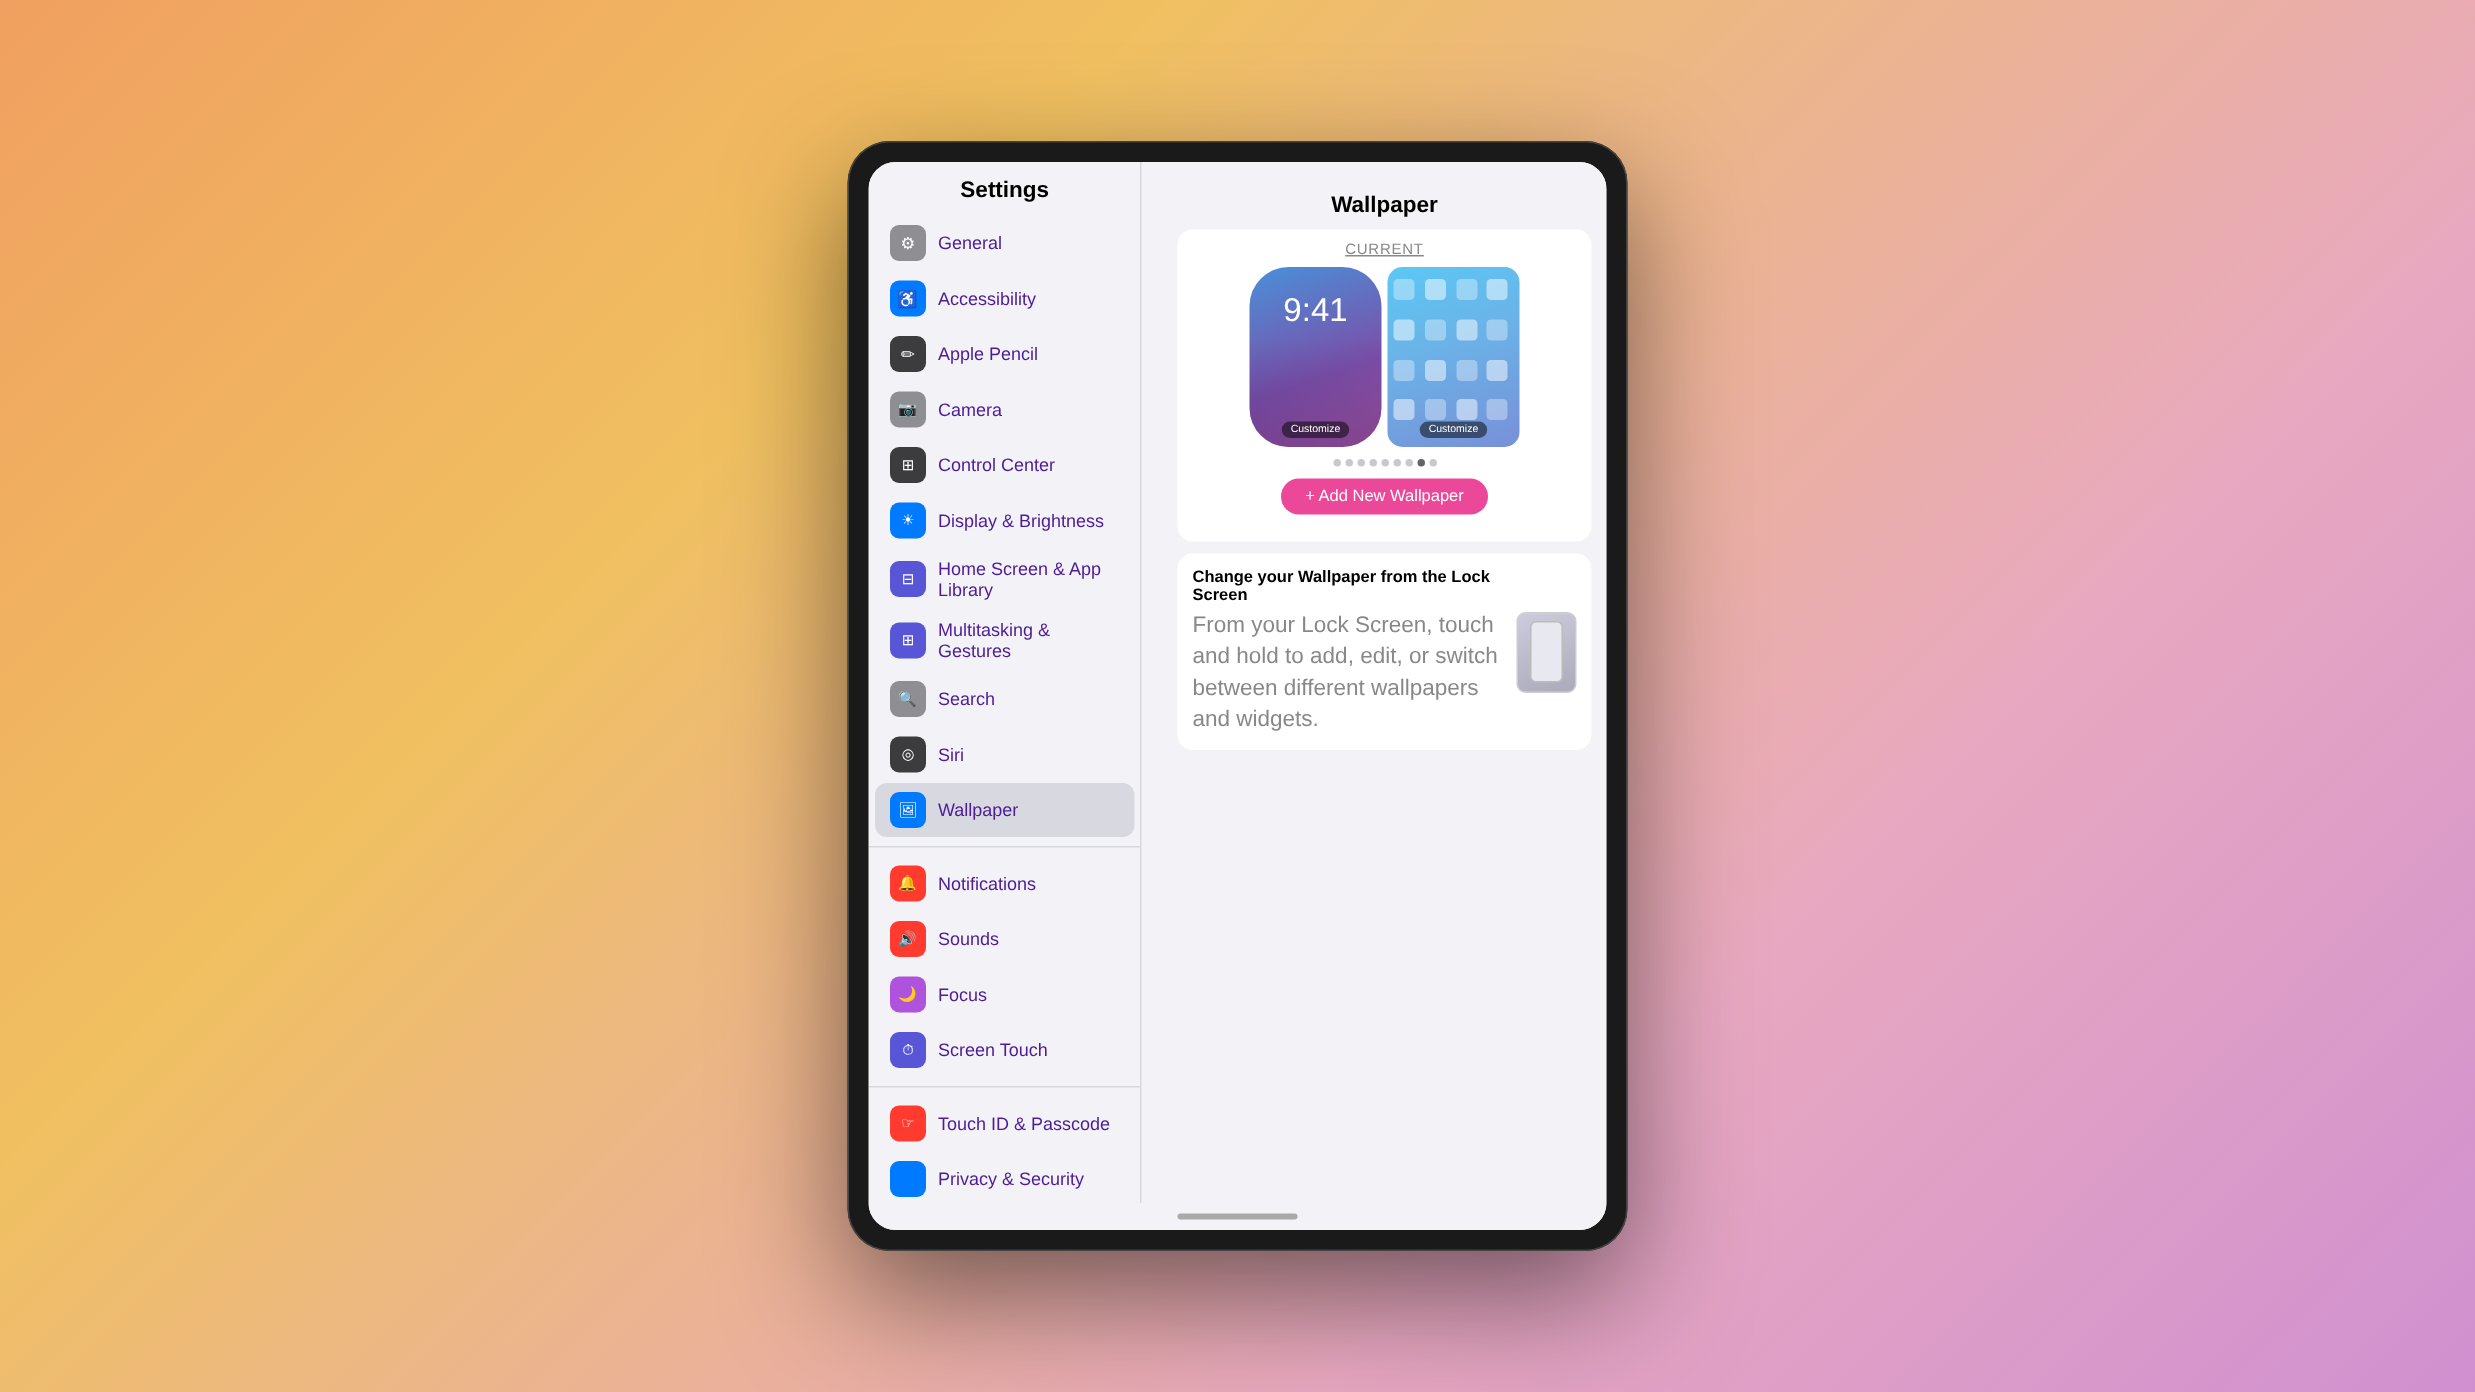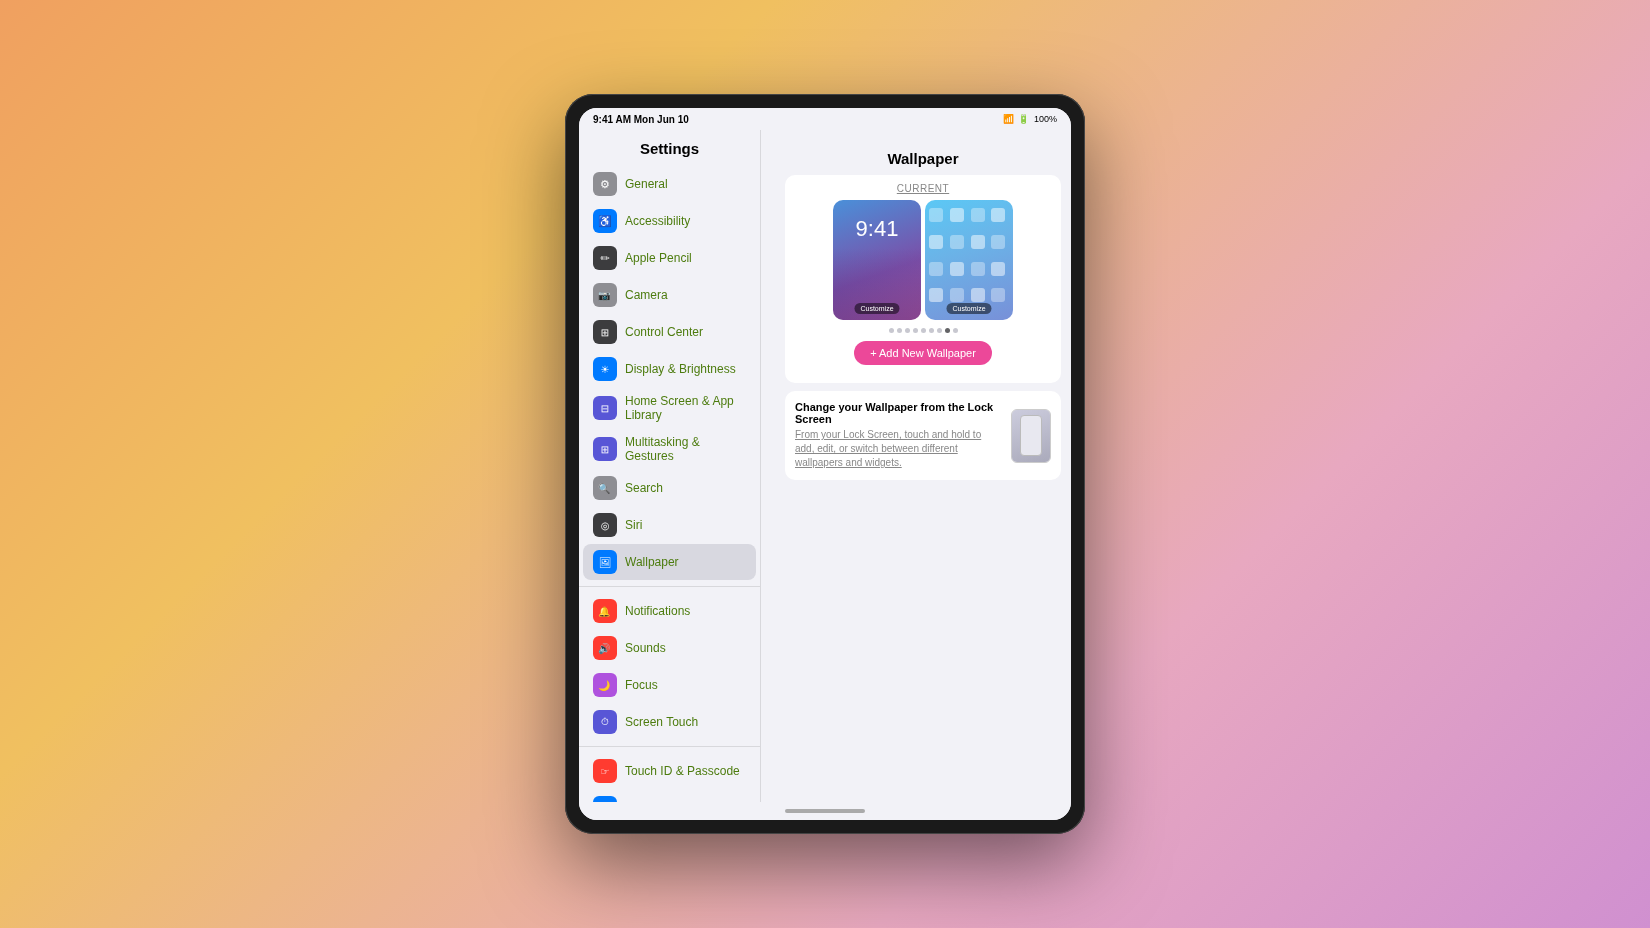--- a/index.html
+++ b/index.html
@@ -92,21 +92,21 @@
       height: 24px;
       border-radius: 6px;
       display: flex;
       align-items: center;
       justify-content: center;
       font-size: 12px;
       flex-shrink: 0;
     }
     .sidebar-item-label {
       font-size: 12px;
-      color: #4d7c0f;
+      color: #4c1d95;
     }
     .sidebar-divider {
       height: 1px;
       background: #d8d8dc;
       margin: 6px 0;
     }
     
     .main-content {
       flex: 1;
       background: #f2f2f7;
@@ -143,20 +143,21 @@
       overflow: hidden;
       position: relative;
     }
     .wallpaper-preview-lock {
       background: linear-gradient(160deg, #4a90d9 0%, #7b4fa8 60%, #a855a0 100%);
       display: flex;
       flex-direction: column;
       align-items: center;
       justify-content: flex-start;
       padding-top: 16px;
+      border-radius: 26px;
     }
     .wp-time {
       color: white;
       font-size: 22px;
       font-weight: 300;
     }
     .wallpaper-preview-home {
       background: linear-gradient(160deg, #5bc8f5 0%, #6ab4e8 40%, #7890d8 100%);
       display: grid;
       grid-template-columns: repeat(4, 1fr);
@@ -220,24 +221,23 @@
     .wallpaper-info-text {
       flex: 1;
     }
     .wallpaper-info-title {
       font-size: 11px;
       font-weight: 600;
       color: #000;
       margin-bottom: 3px;
     }
     .wallpaper-info-desc {
-      font-size: 10px;
+      font-size: 15px;
       color: #888;
       line-height: 1.4;
-      text-decoration: underline;
     }
     .wallpaper-info-thumb {
       width: 40px;
       height: 54px;
       background: #e0e0e8;
       border-radius: 6px;
       flex-shrink: 0;
       border: 1px solid #ccc;
     }
     
@@ -257,28 +257,20 @@
     
     .sidebar::-webkit-scrollbar { display: none; }
     .main-content::-webkit-scrollbar { display: none; }
   </style>
 </head>
 <body>
 
 <div class="ipad-outer">
   <div class="ipad-screen">
 
-    <div class="status-bar">
-      <span class="status-time">9:41 AM  Mon Jun 10</span>
-      <div class="status-icons">
-        <span>📶</span>
-        <span>🔋</span>
-        <span>100%</span>
-      </div>
-    </div>
 
     <div class="app-content">
 
       <div class="sidebar">
         <div class="sidebar-title">Settings</div>
 
         <div class="sidebar-section">
           <div class="sidebar-item">
             <div class="sidebar-item-icon ic-gray">
                 <span style="font-size:11px;color:white">⚙</span>

